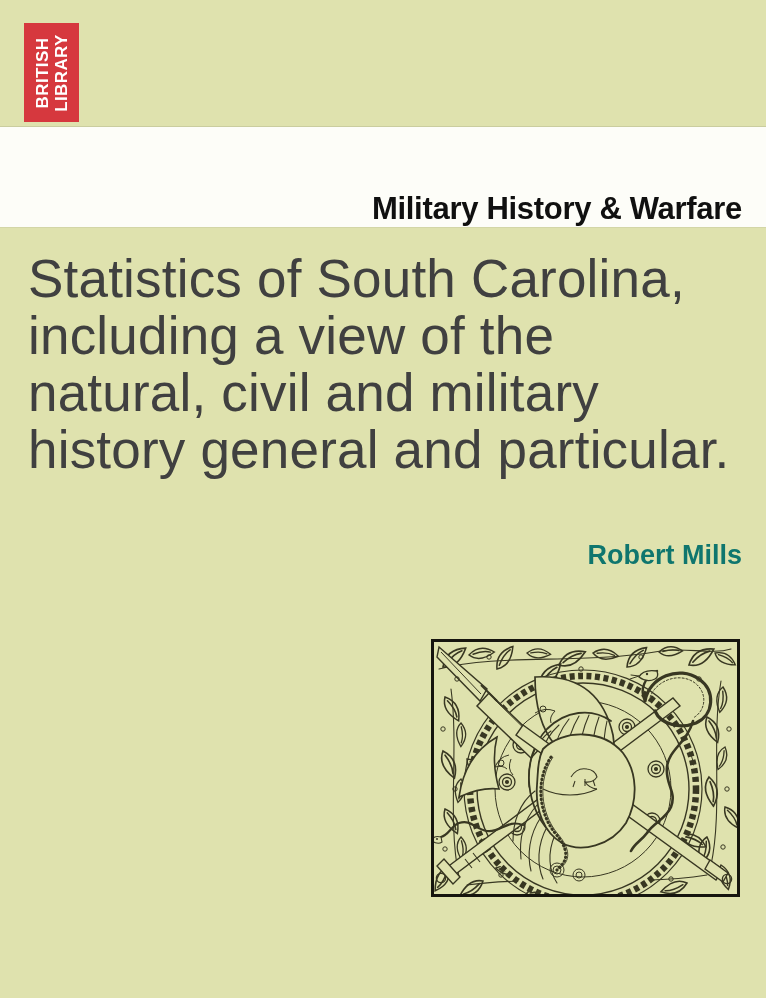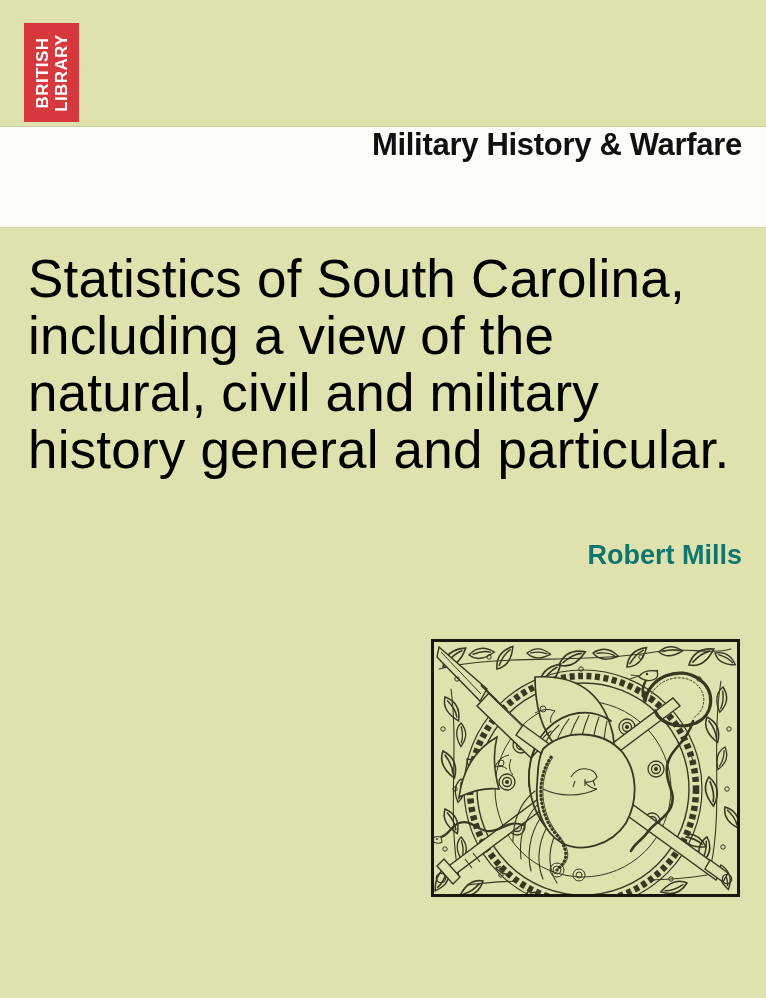--- a/index.html
+++ b/index.html
@@ -21,32 +21,32 @@
     transform:translate(-50%,-50%) rotate(-90deg);
     color:#ffffff;font-weight:700;font-size:17px;line-height:1.12;
     letter-spacing:.4px;white-space:pre-line;text-align:center;
   }
 
   
   .series-band{
     position:absolute;left:0;top:126px;width:766px;height:102px;
     background:#fdfdf8;
     border-top:1px solid #cacd9f;border-bottom:1px solid #d3d6a7;
-    display:flex;align-items:flex-start;justify-content:flex-end;
+    display:flex;align-items:flex-end;justify-content:flex-end;
     box-sizing:border-box;padding-right:24px;
   }
   .series-title{
     font-weight:700;font-size:31px;letter-spacing:-.3px;color:#101010;
   }
 
   
   .book-title{
     position:absolute;left:28px;top:250px;width:720px;margin:0;
     font-weight:400;font-size:53px;line-height:57px;letter-spacing:.2px;
-    color:#000000;white-space:pre-line;
+    color:#404040;white-space:pre-line;
   }
   .book-author{
     position:absolute;right:24px;top:540px;
     font-weight:700;font-size:27px;color:#0f766e;
   }
 
   
   .art{
     position:absolute;left:431px;top:639px;width:309px;height:258px;
     overflow:hidden;

